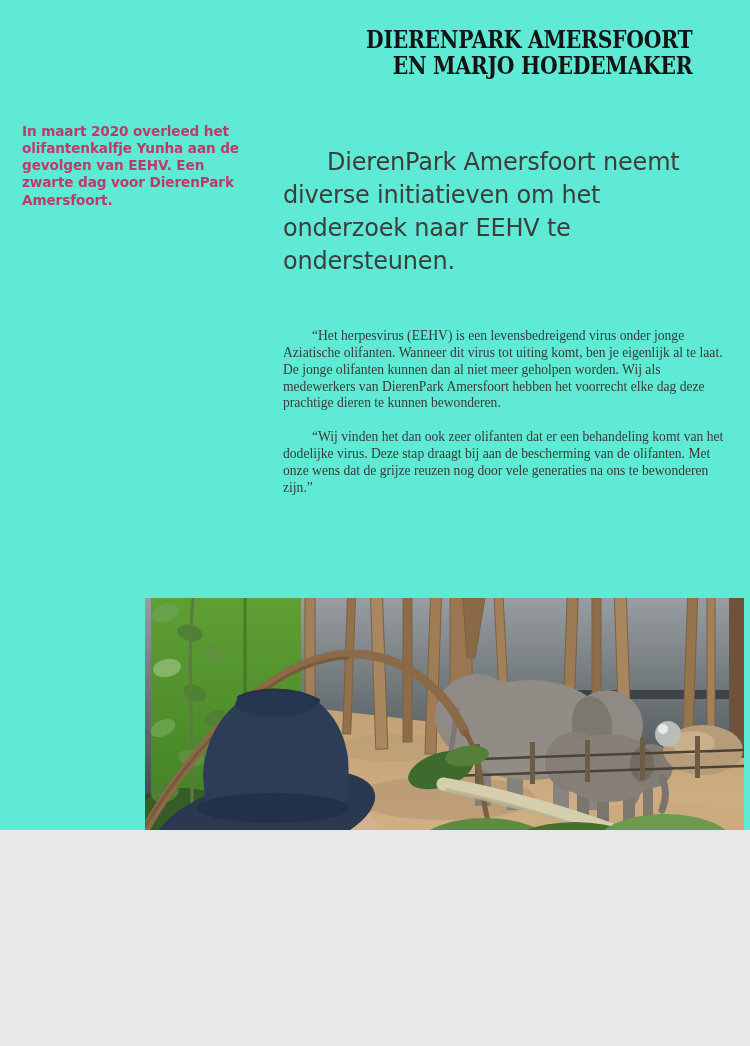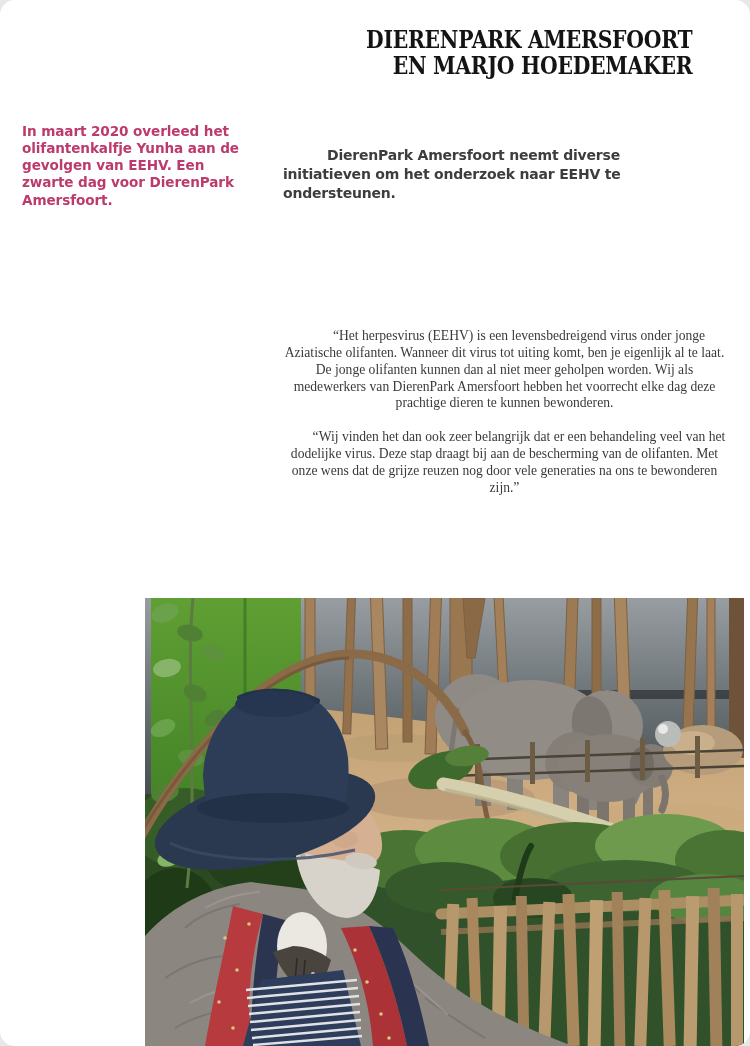--- a/index.html
+++ b/index.html
@@ -1,48 +1,47 @@
 <!DOCTYPE html>
 <html><head>
 <meta charset="utf-8">
 <style>
   html,body{margin:0;padding:0;background:#e8e8e8;}
   .page{
-    position:relative;width:750px;height:1046px;background:#ffffff;
+    position:relative;width:750px;height:830px;background:#5eead4;
     overflow:hidden;font-family:"DejaVu Sans","Liberation Sans",sans-serif;
     margin:0 auto;
-    border-radius:15px;
   }
   
   .title{
     position:absolute;top:28px;right:58px;text-align:right;
     font-family:"DejaVu Serif","Liberation Serif",serif;font-weight:bold;
     font-size:21px;line-height:1.08;color:#141414;letter-spacing:-0.3px;
     transform:scale(0.97,1.12);transform-origin:right top;white-space:nowrap;
   }
   
   .sidebar{
     position:absolute;left:22px;top:123px;width:222px;
     color:#bd3a6c;font-weight:bold;font-size:13.6px;line-height:1.26;
     letter-spacing:-0.1px;
   }
   .sidebar p{margin:0 0 17px 0;}
   
   .intro{
     position:absolute;left:283px;top:146px;width:424px;
-    color:#3d3d3d;font-size:14px;line-height:1.37;letter-spacing:-0.2px;font-weight:bold;
+    color:#3d3d3d;font-size:24px;line-height:1.37;letter-spacing:-0.2px;
   }
   .intro p{margin:0 0 11px 0;text-indent:44px;}
   
   .body-text{
     position:absolute;left:283px;top:328px;width:443px;
     font-family:"Liberation Serif","DejaVu Serif",serif;
     color:#3a3a3a;font-size:13.6px;line-height:1.24;
   }
-  .body-text p{margin:0 0 17px 0;text-indent:29px;text-align:center;}
+  .body-text p{margin:0 0 17px 0;text-indent:29px;}
   
   .photo{
     position:absolute;left:145px;top:598px;width:599px;height:448px;
     margin:0;overflow:hidden;background:#9aa0a2;
   }
   .photo svg{display:block;width:599px;height:448px;}
   .page-number{
     position:absolute;left:688px;top:1064px;width:24px;
     font-size:11px;font-weight:bold;color:#1d1d1d;letter-spacing:-1px;
   }
@@ -60,21 +59,21 @@
   <aside class="sidebar">
     <p>In maart 2020 overleed het olifantenkalfje Yunha aan de gevolgen van EEHV. Een zwarte dag voor DierenPark Amersfoort.</p>
   </aside>
 
   <section class="intro">
     <p>DierenPark Amersfoort neemt diverse initiatieven om het onderzoek naar EEHV te ondersteunen.</p>
   </section>
 
   <section class="body-text">
     <p>“Het herpesvirus (EEHV) is een levensbedreigend virus onder jonge Aziatische olifanten. Wanneer dit virus tot uiting komt, ben je eigenlijk al te laat. De jonge olifanten kunnen dan al niet meer geholpen worden. Wij als medewerkers van DierenPark Amersfoort hebben het voorrecht elke dag deze prachtige dieren te kunnen bewonderen.</p>
-    <p>“Wij vinden het dan ook zeer belangrijk dat er een behandeling veel van het dodelijke virus. Deze stap draagt bij aan de bescherming van de olifanten. Met onze wens dat de grijze reuzen nog door vele generaties na ons te bewonderen zijn.”</p>
+    <p>“Wij vinden het dan ook zeer olifanten dat er een behandeling komt van het dodelijke virus. Deze stap draagt bij aan de bescherming van de olifanten. Met onze wens dat de grijze reuzen nog door vele generaties na ons te bewonderen zijn.”</p>
   </section>
 
   <figure class="photo">
     <svg viewBox="0 0 599 448" preserveAspectRatio="none">
       <defs>
         <linearGradient id="wall" x1="0" y1="0" x2="0" y2="1">
           <stop offset="0" stop-color="#989e a1"></stop>
           <stop offset="0" stop-color="#979da0"></stop>
           <stop offset="0.45" stop-color="#6b7276"></stop>
           <stop offset="1" stop-color="#3a4145"></stop>

